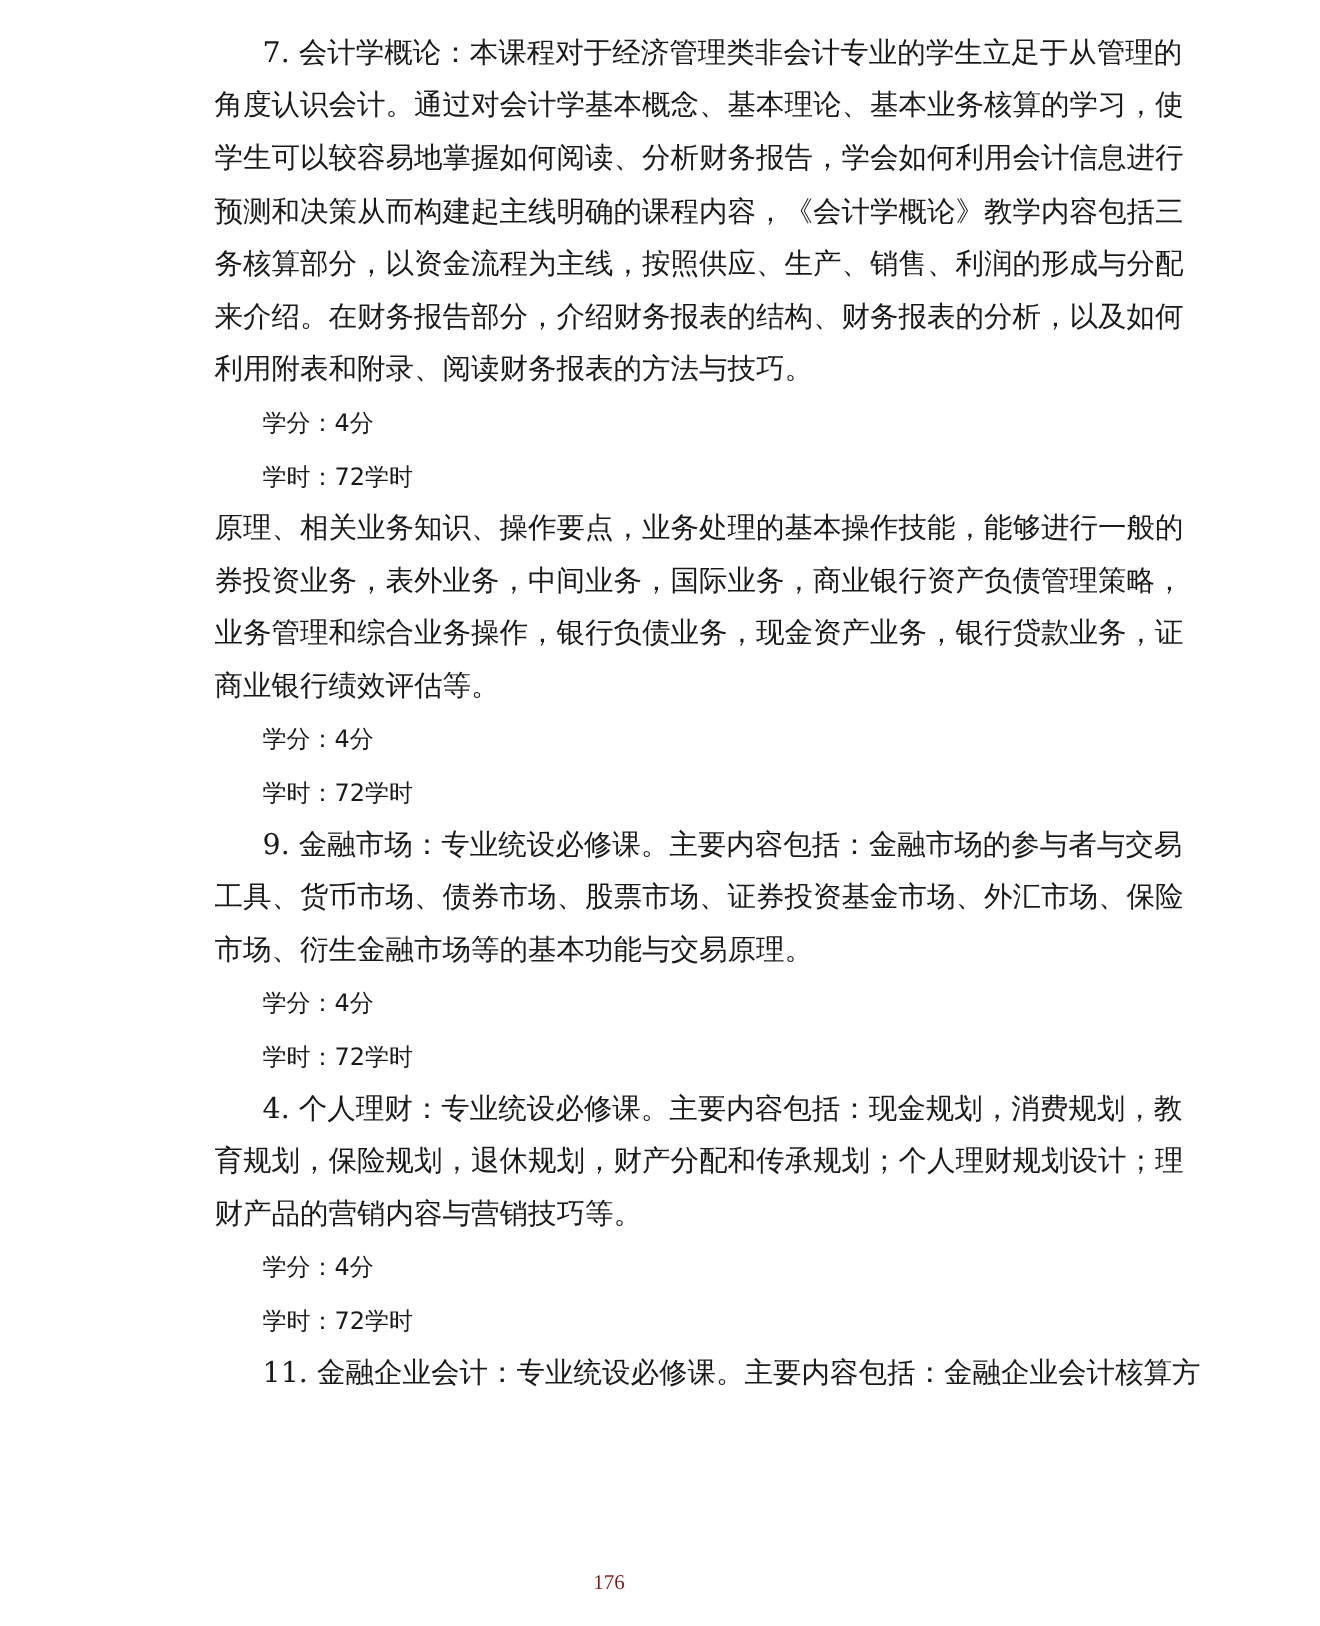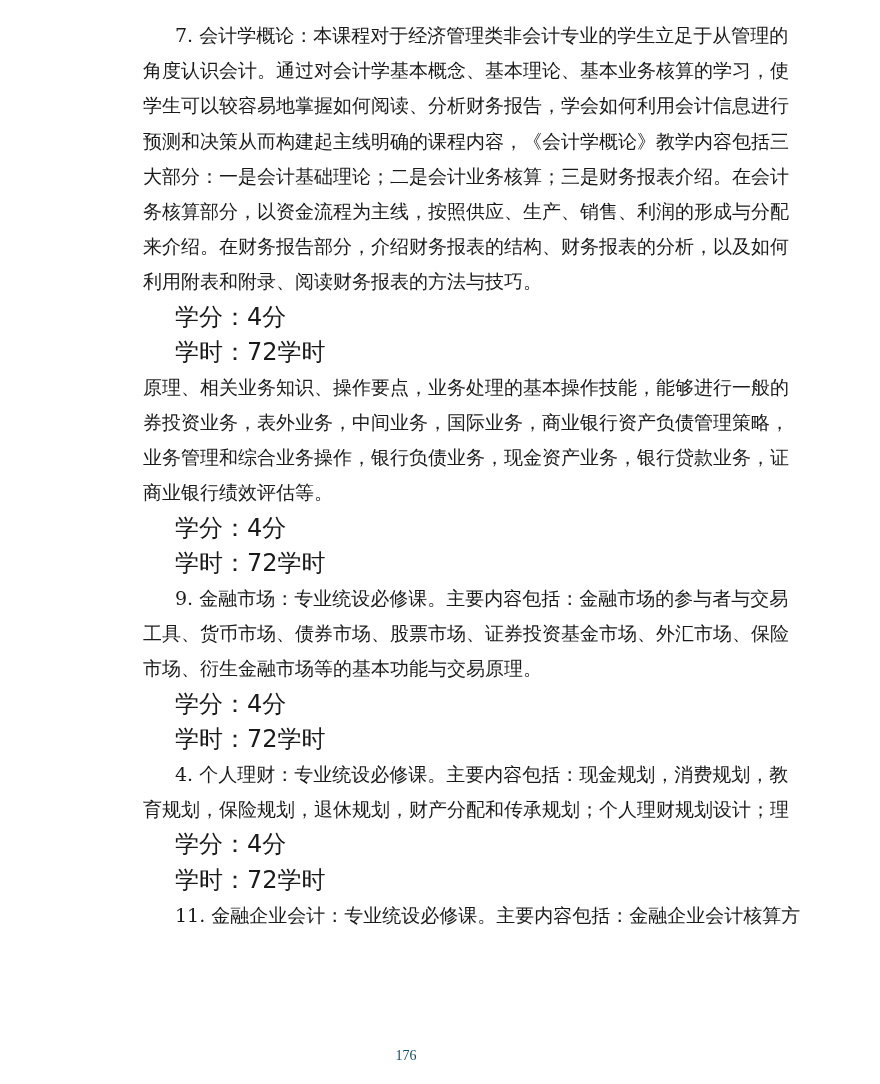--- a/index.html
+++ b/index.html
@@ -33,46 +33,45 @@
     .line.last {
       text-align-last: left;
     }
     .line.indent {
       padding-left: 32px;
     }
     .meta {
       height: 35.2px;
       line-height: 35.2px;
       font-family: "DejaVu Sans", "Liberation Sans", sans-serif;
-      font-size: 24px;
+      font-size: 16px;
       padding-left: 32px;
       white-space: nowrap;
     }
     .page-number {
       position: absolute;
       top: 1048px;
       left: 0;
       width: 812px;
       text-align: center;
       font-family: "Liberation Serif", "DejaVu Serif", serif;
       font-size: 14px;
-      color: #0c4a6e;
+      color: #7f1d1d;
     }
   </style>
 </head>
 <body>
 
 <div class="page">
 
   <div>
     <div class="line indent">7. 会计学概论：本课程对于经济管理类非会计专业的学生立足于从管理的</div>
     <div class="line">角度认识会计。通过对会计学基本概念、基本理论、基本业务核算的学习，使</div>
     <div class="line">学生可以较容易地掌握如何阅读、分析财务报告，学会如何利用会计信息进行</div>
     <div class="line">预测和决策从而构建起主线明确的课程内容，《会计学概论》教学内容包括三</div>
-    <div class="line">大部分：一是会计基础理论；二是会计业务核算；三是财务报表介绍。在会计</div>
     <div class="line">务核算部分，以资金流程为主线，按照供应、生产、销售、利润的形成与分配</div>
     <div class="line">来介绍。在财务报告部分，介绍财务报表的结构、财务报表的分析，以及如何</div>
     <div class="line last">利用附表和附录、阅读财务报表的方法与技巧。</div>
     <div class="meta">学分：4分</div>
     <div class="meta">学时：72学时</div>
   </div>
 
   <div>
     <div class="line">原理、相关业务知识、操作要点，业务处理的基本操作技能，能够进行一般的</div>
     <div class="line">券投资业务，表外业务，中间业务，国际业务，商业银行资产负债管理策略，</div>
@@ -86,20 +85,21 @@
     <div class="line indent">9. 金融市场：专业统设必修课。主要内容包括：金融市场的参与者与交易</div>
     <div class="line">工具、货币市场、债券市场、股票市场、证券投资基金市场、外汇市场、保险</div>
     <div class="line last">市场、衍生金融市场等的基本功能与交易原理。</div>
     <div class="meta">学分：4分</div>
     <div class="meta">学时：72学时</div>
   </div>
 
   <div>
     <div class="line indent">4. 个人理财：专业统设必修课。主要内容包括：现金规划，消费规划，教</div>
     <div class="line">育规划，保险规划，退休规划，财产分配和传承规划；个人理财规划设计；理</div>
+    <div class="line last">财产品的营销内容与营销技巧等。</div>
     <div class="meta">学分：4分</div>
     <div class="meta">学时：72学时</div>
   </div>
 
   <div>
     <div class="line indent">11. 金融企业会计：专业统设必修课。主要内容包括：金融企业会计核算方</div>
   </div>
 
 </div>
 

